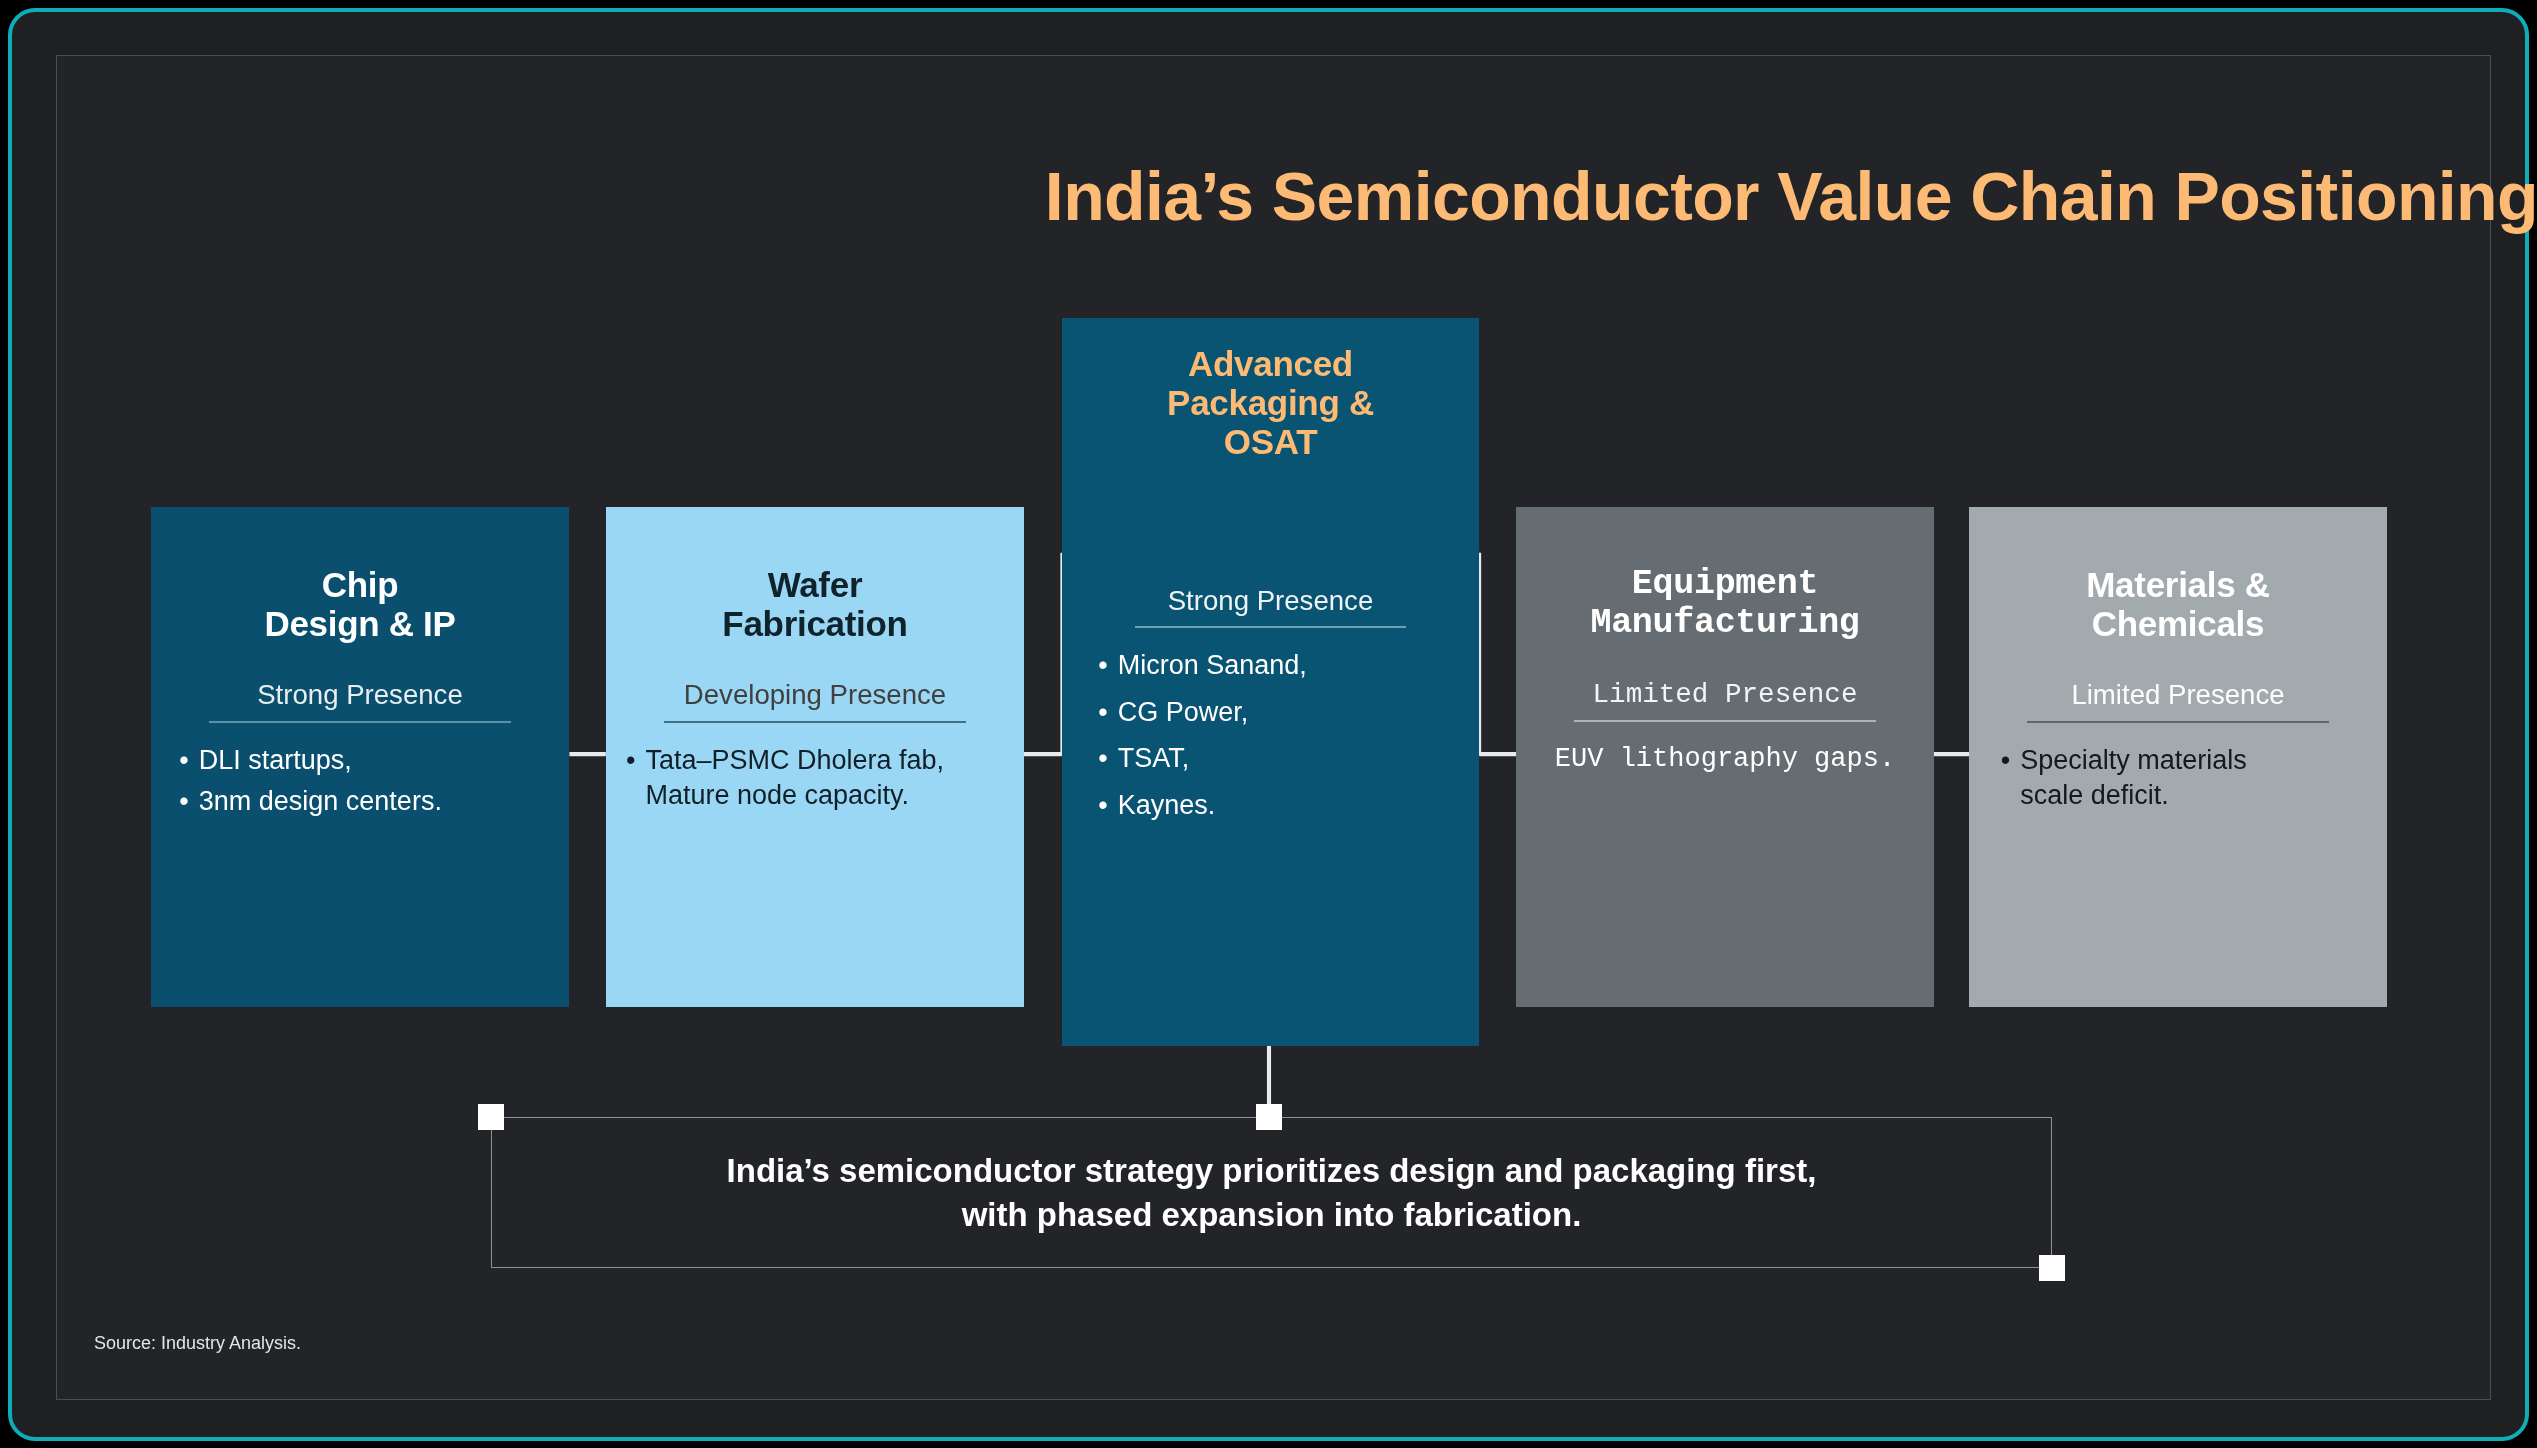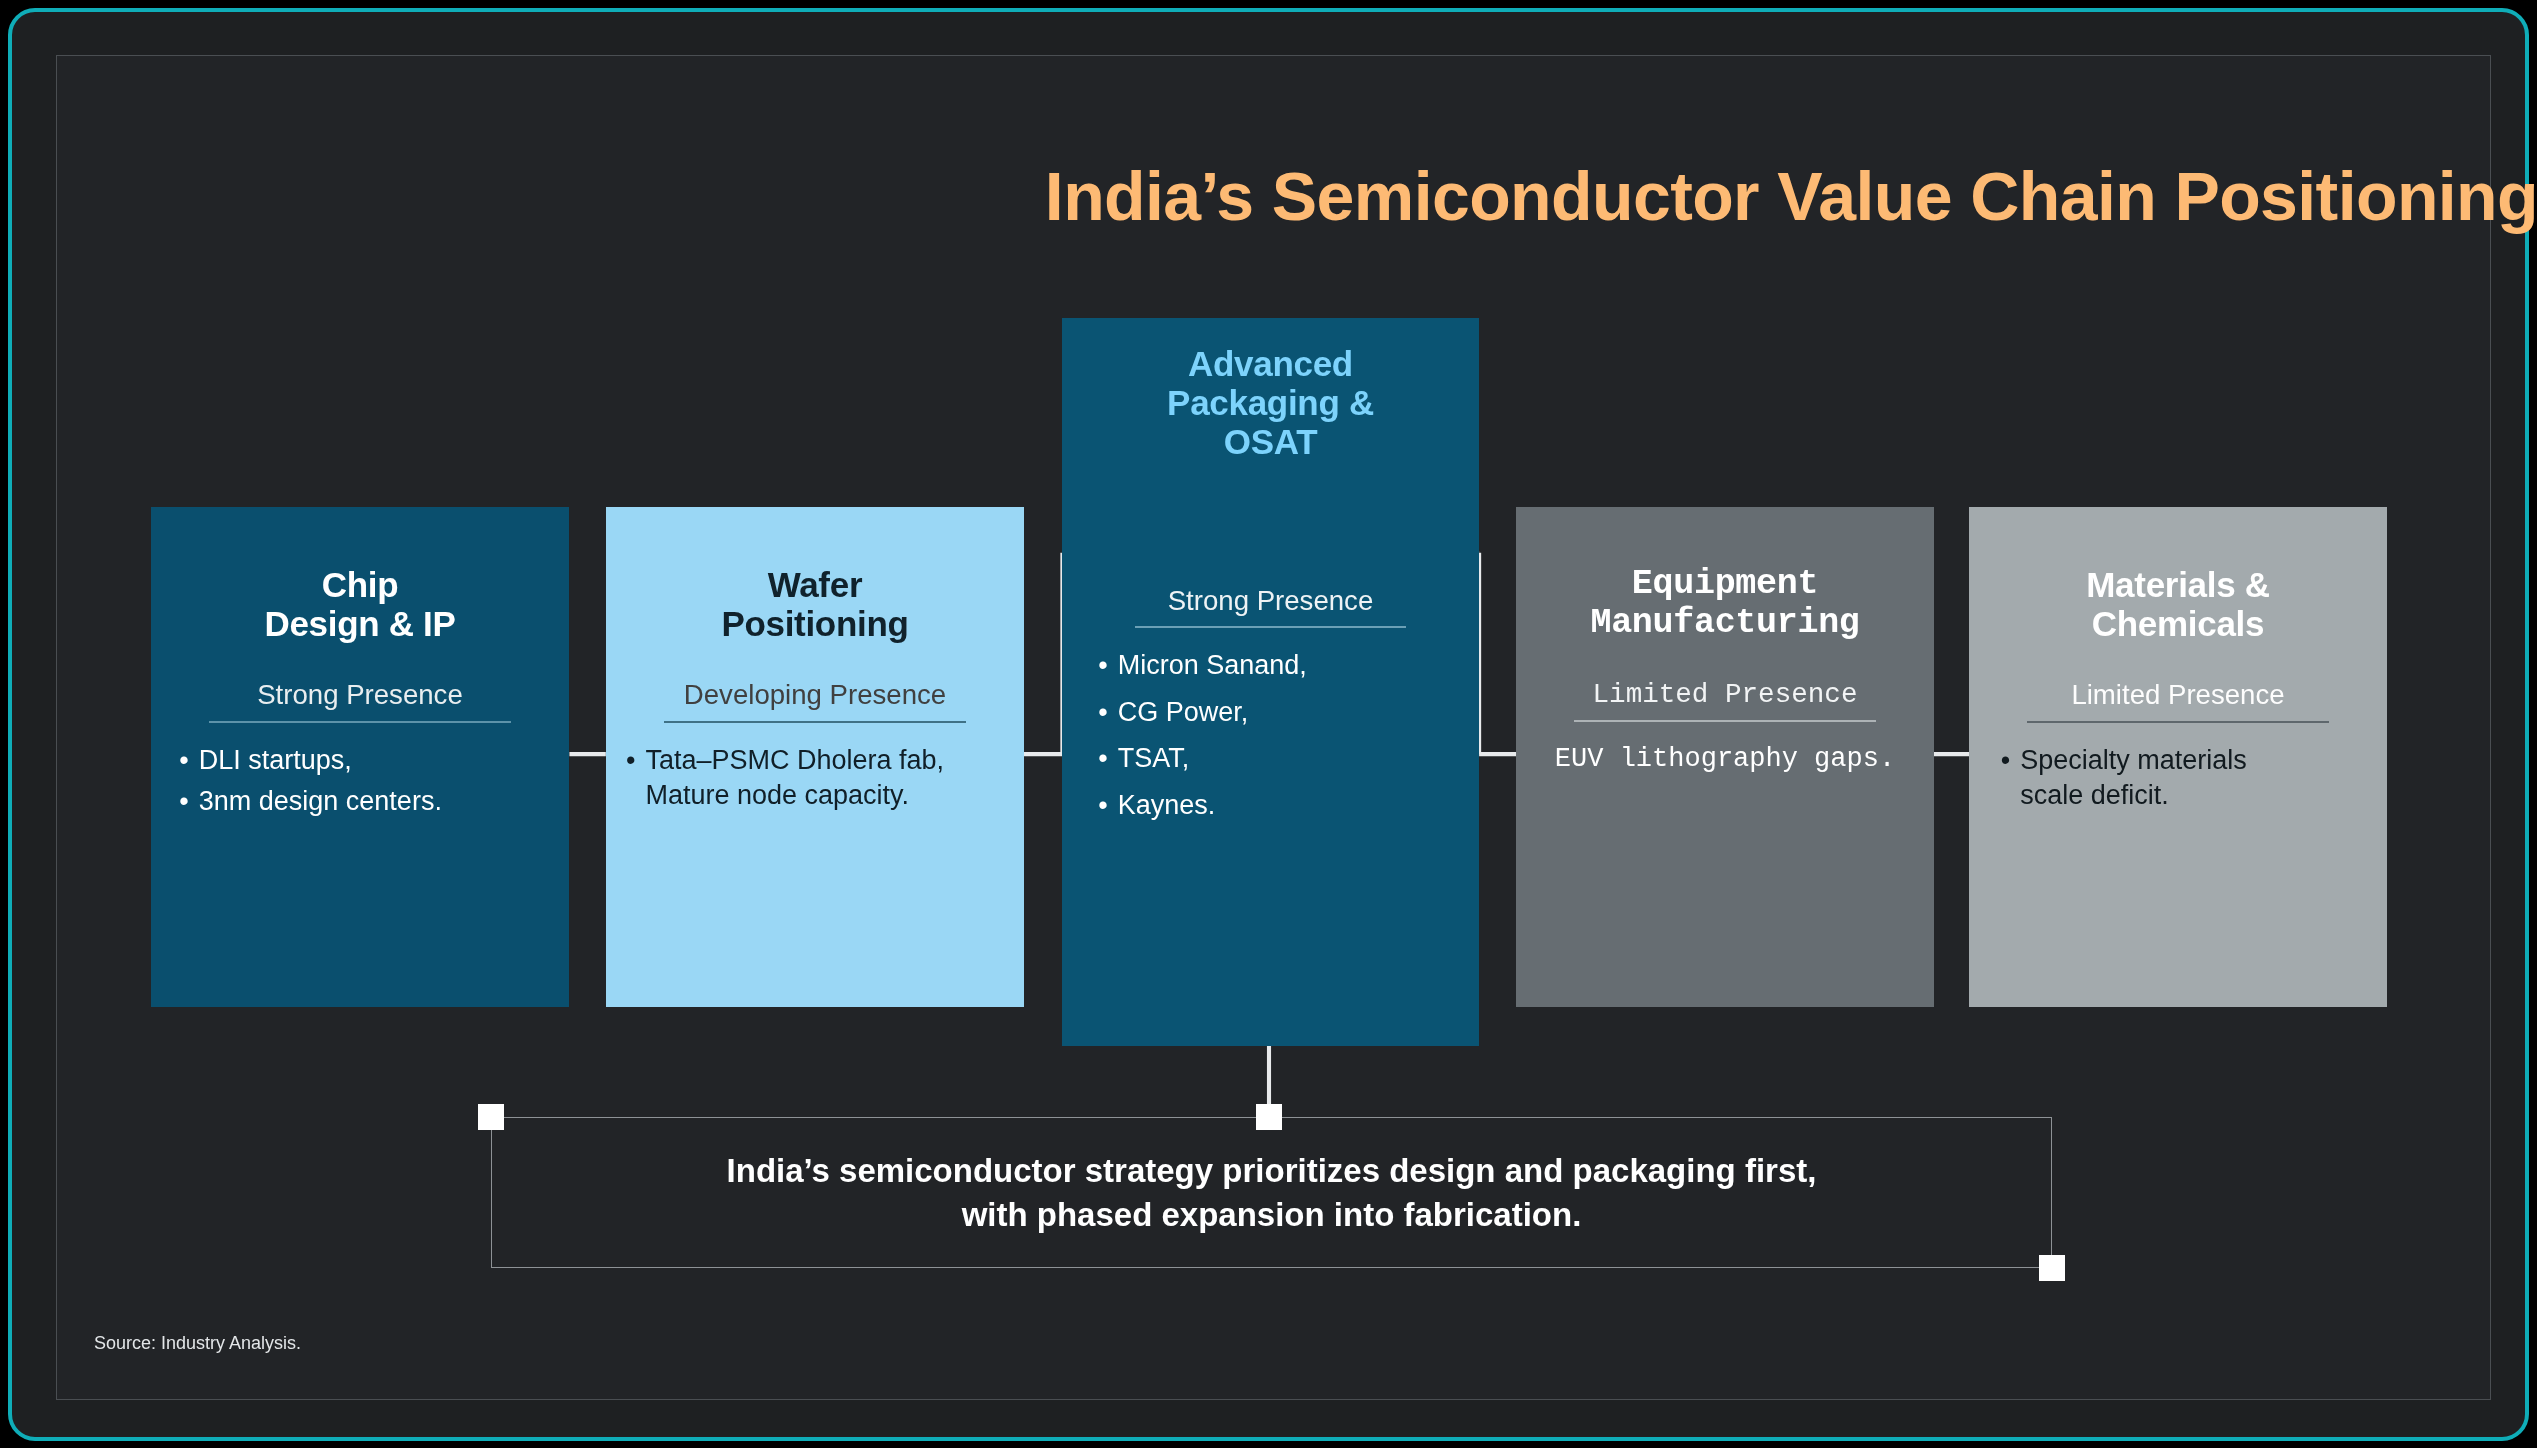--- a/index.html
+++ b/index.html
@@ -112,21 +112,21 @@
   #card2 .card-sub{ color:#404040; margin-top:36px; }
   #card2 .rule{ background:#3f7186; }
   #card2 .body{ color:#101f28; padding-left:4.7px; }
 
   
   #card3{
     left:1062px; top:318px; width:417px; height:728px;
     background:#0a5473;
     padding-top:26px;
   }
-  #card3 .card-title{ color:#7dd3fc; }
+  #card3 .card-title{ color:#fdba74; }
   #card3 .card-sub{ color:#eef3f5; margin-top:123px; }
   #card3 .rule{ background:#6ba0b6; width:70%; }
   #card3 .body{ color:#ffffff; padding-left:21px; }
   #card3 .body .li{ margin-bottom:11.7px; }
 
   
   #card4{
     left:1516px; top:507px; width:418px; height:500px;
     background:#666d72;
     font-family:Liberation Mono, monospace;
@@ -218,21 +218,21 @@
       </div>
     <div class="li">
         <span class="bullet">•</span>
         <span>3nm design centers.</span>
       </div>
   </div>
 </div>
 
 <div class="card" id="card2">
   <div class="card-title" style="white-space: pre-line;">Wafer
-Positioning</div>
+Fabrication</div>
   <div class="card-sub">Developing Presence</div>
   <div class="rule"></div>
   <div class="body">
     <div class="li">
         <span class="bullet">•</span>
         <span style="white-space: pre-line;">Tata–PSMC Dholera fab,
 Mature node capacity.</span>
       </div>
   </div>
 </div>

